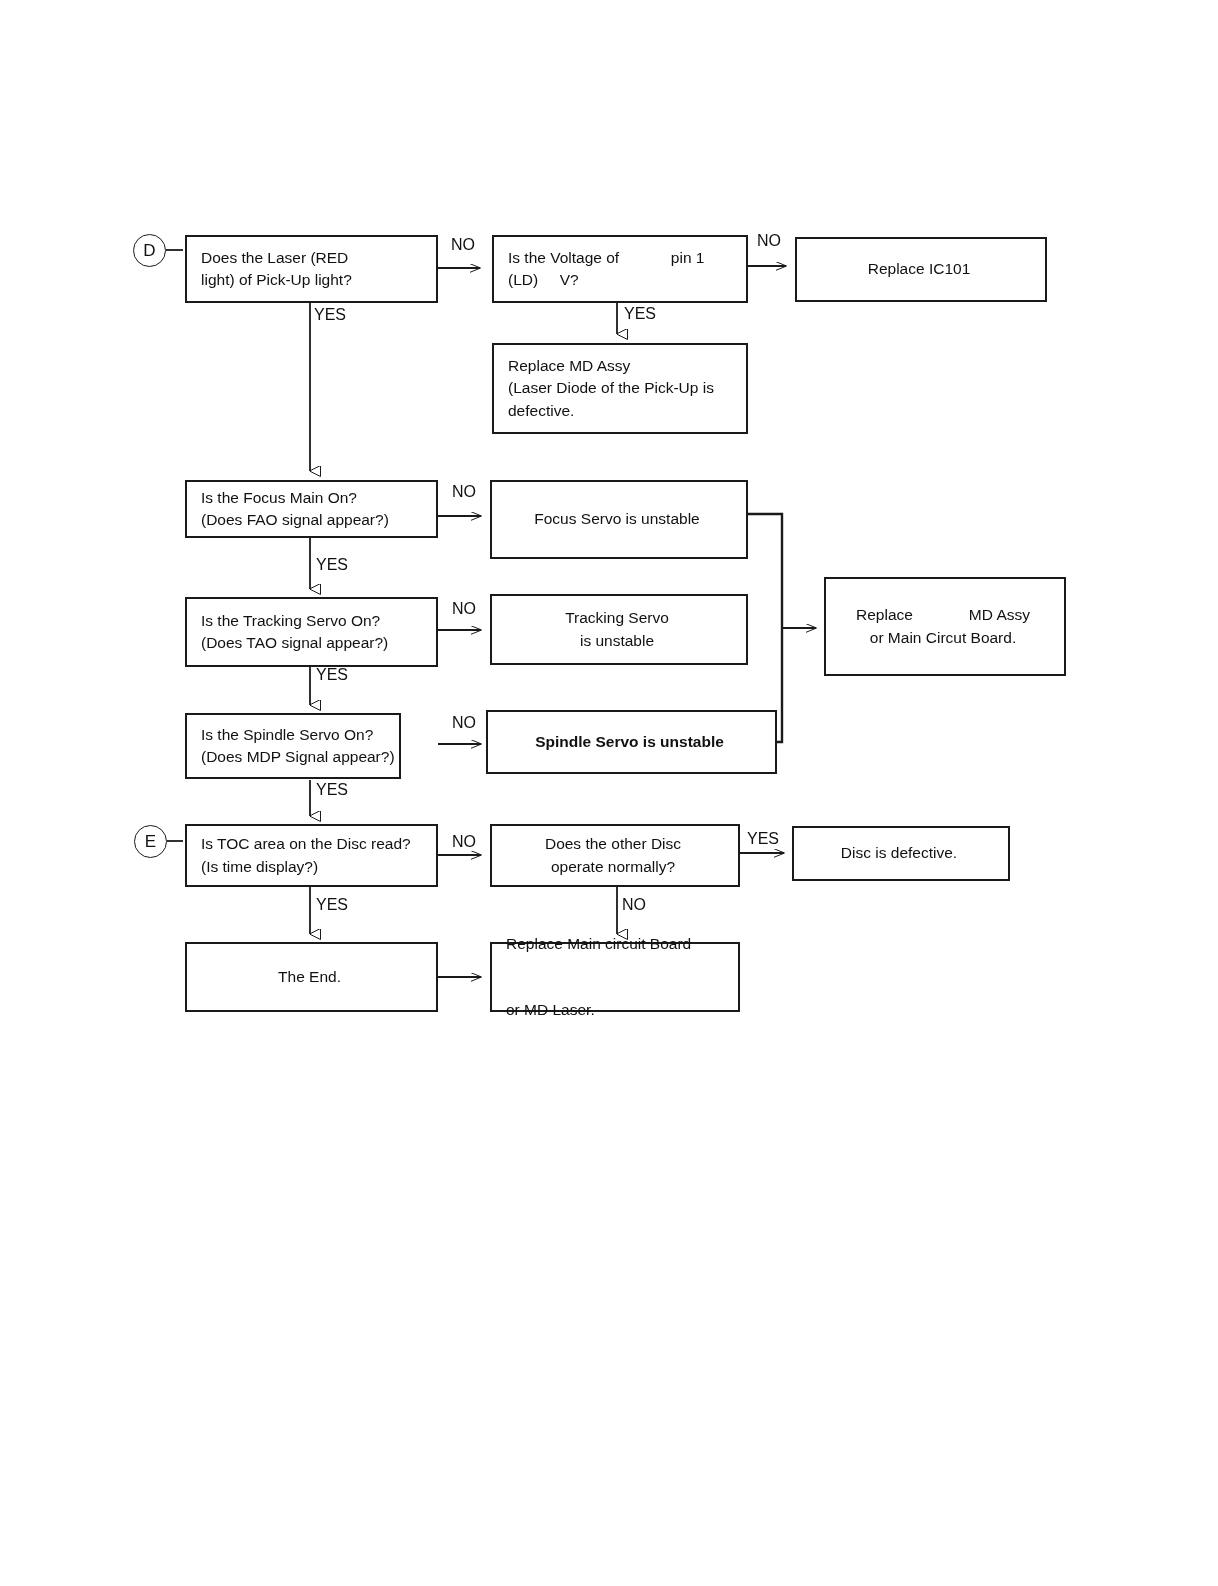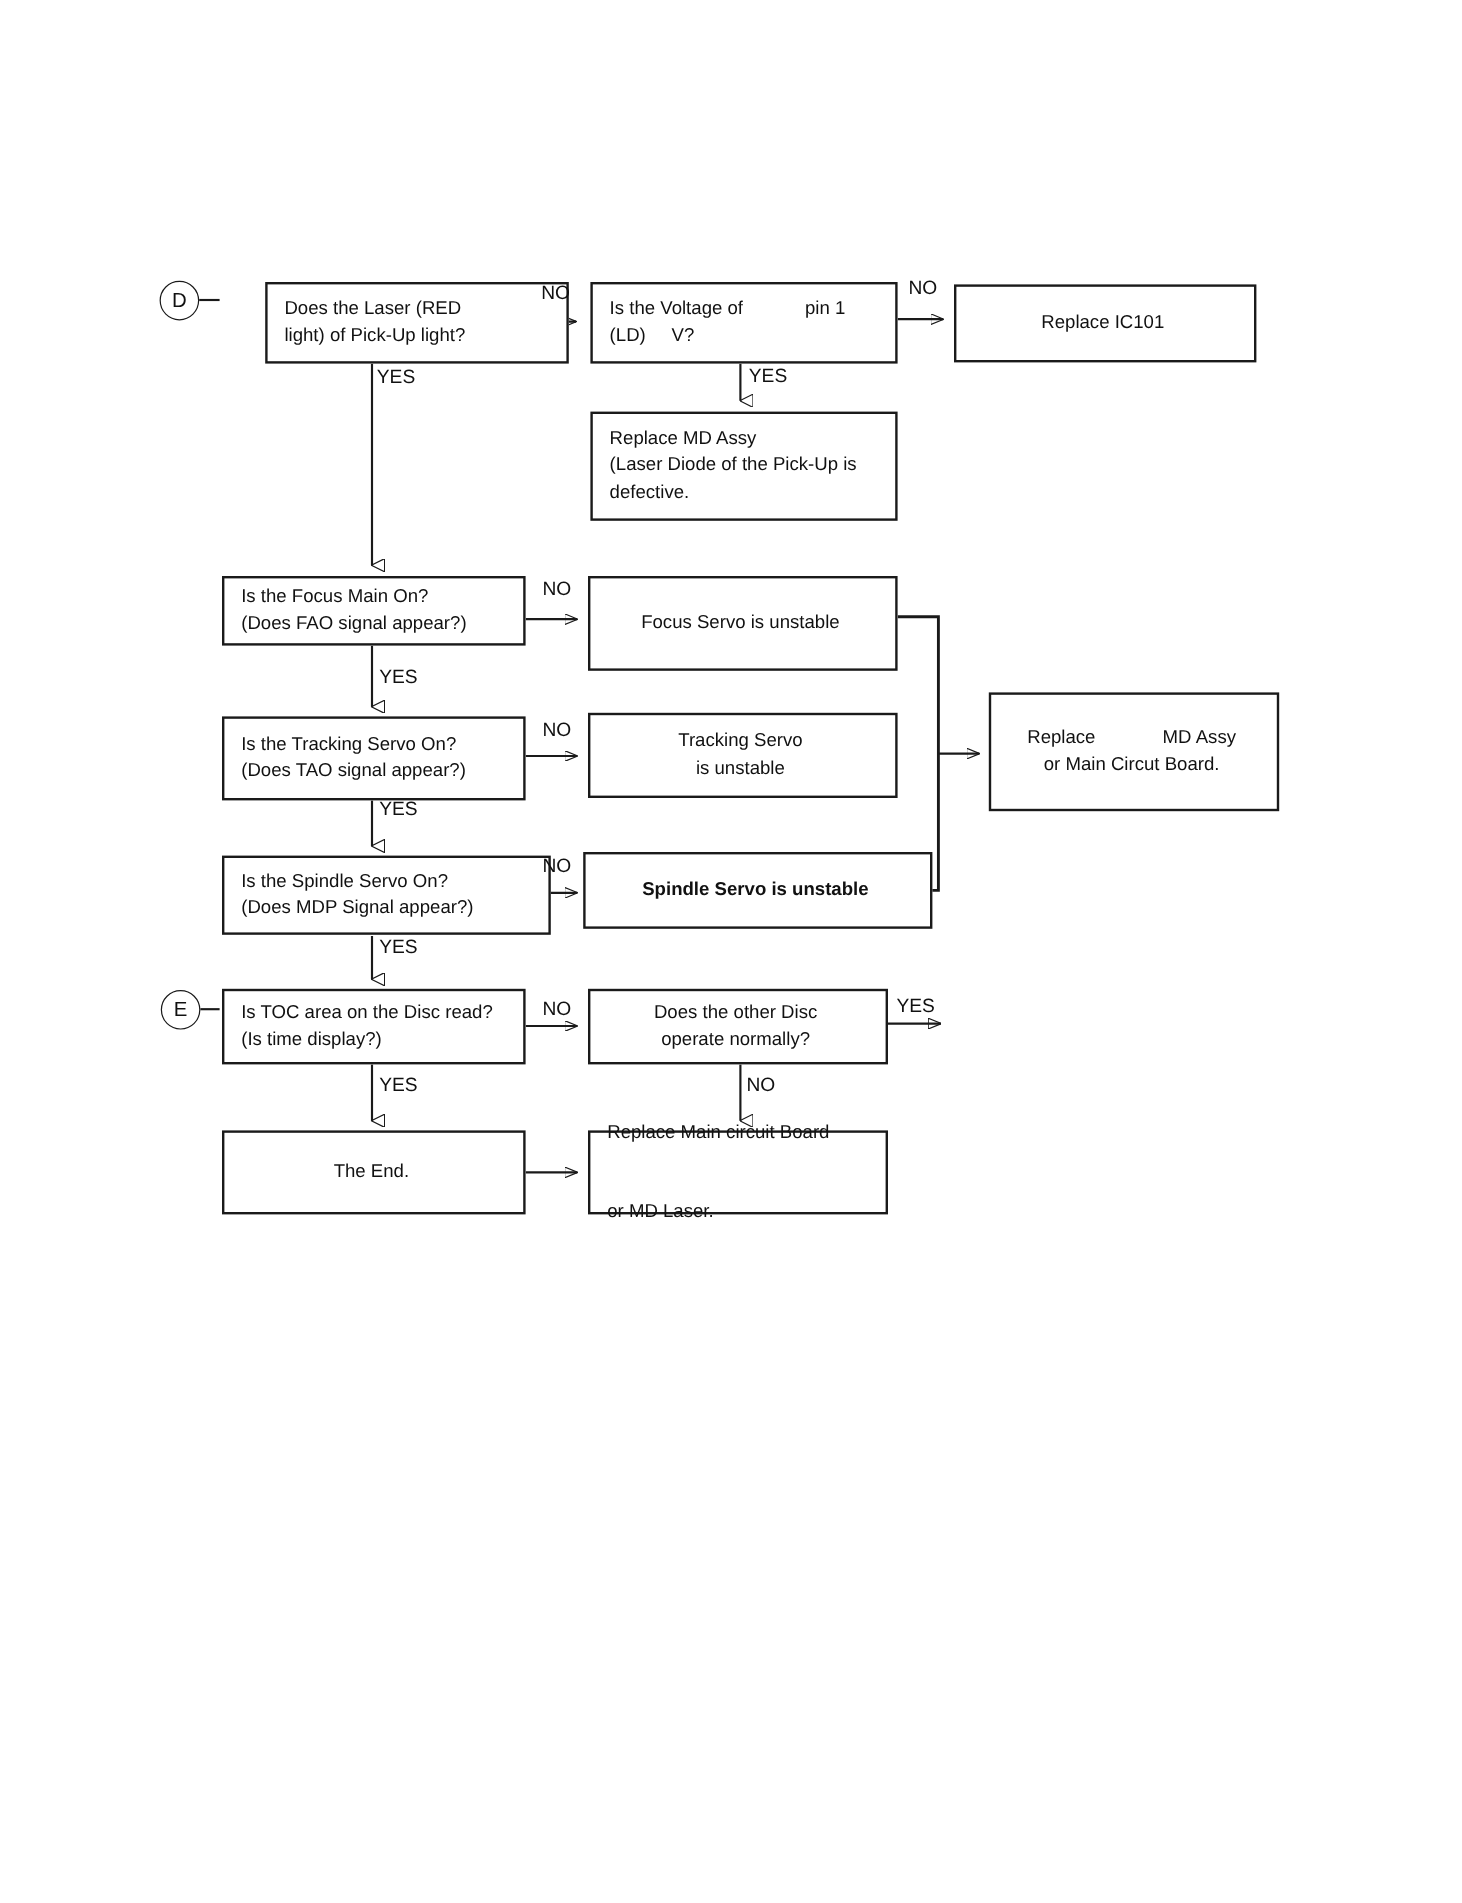--- a/index.html
+++ b/index.html
@@ -125,21 +125,21 @@
     <line x1="167" y1="841" x2="183" y2="841" stroke-width="1.8"></line>
   </svg>
 
   <div class="circle" style="left:133px; top:234px; width:33px; height:33px;">
     <span>D</span>
   </div>
   <div class="circle" style="left:134px; top:825px; width:33px; height:33px;">
     <span>E</span>
   </div>
 
-  <div class="box pad" style="left:185px; top:235px; width:253px; height:68px;margin-left:36px;">
+  <div class="box pad" style="left:185px; top:235px; width:253px; height:68px;">
     <span class="ln">Does the Laser (RED</span>
     <span class="ln">light) of Pick-Up light?</span>
   </div>
 
   <div class="box pad" style="left:492px; top:235px; width:256px; height:68px;">
     <span class="ln">Is the Voltage of            pin 1</span>
     <span class="ln">(LD)     V?</span>
   </div>
 
   <div class="box center" style="left:795px; top:237px; width:252px; height:65px;">
@@ -169,39 +169,42 @@
   <div class="box center" style="left:490px; top:594px; width:258px; height:71px;">
     <span class="ln">Tracking Servo</span>
     <span class="ln">is unstable</span>
   </div>
 
   <div class="box center" style="left:824px; top:577px; width:242px; height:99px;">
     <span class="ln">Replace             MD Assy</span>
     <span class="ln">or Main Circut Board.</span>
   </div>
 
-  <div class="box pad" style="left:185px; top:713px; width:274px; height:66px;">
+  <div class="box pad" style="left:185px; top:713px; width:216px; height:66px;">
     <span class="ln">Is the Spindle Servo On?</span>
     <span class="ln">(Does MDP Signal appear?)</span>
   </div>
 
   <div class="box center" style="left:486px; top:710px; width:291px; height:64px;font-weight:bold;">
     <span class="ln">Spindle Servo is unstable</span>
   </div>
 
   <div class="box pad" style="left:185px; top:824px; width:253px; height:63px;">
     <span class="ln">Is TOC area on the Disc read?</span>
     <span class="ln">(Is time display?)</span>
   </div>
 
   <div class="box center" style="left:490px; top:824px; width:250px; height:63px;">
     <span class="ln">Does the other Disc</span>
     <span class="ln">operate normally?</span>
   </div>
 
+  <div class="box center" style="left:792px; top:826px; width:218px; height:55px;">
+    <span class="ln">Disc is defective.</span>
+  </div>
 
   <div class="box center" style="left:185px; top:942px; width:253px; height:70px;">
     <span class="ln">The End.</span>
   </div>
 
   <div class="box pad" style="left:490px; top:942px; width:250px; height:70px;gap:44px;">
     <span class="ln">Replace Main circuit Board</span>
     <span class="ln">or MD Laser.</span>
   </div>
 

